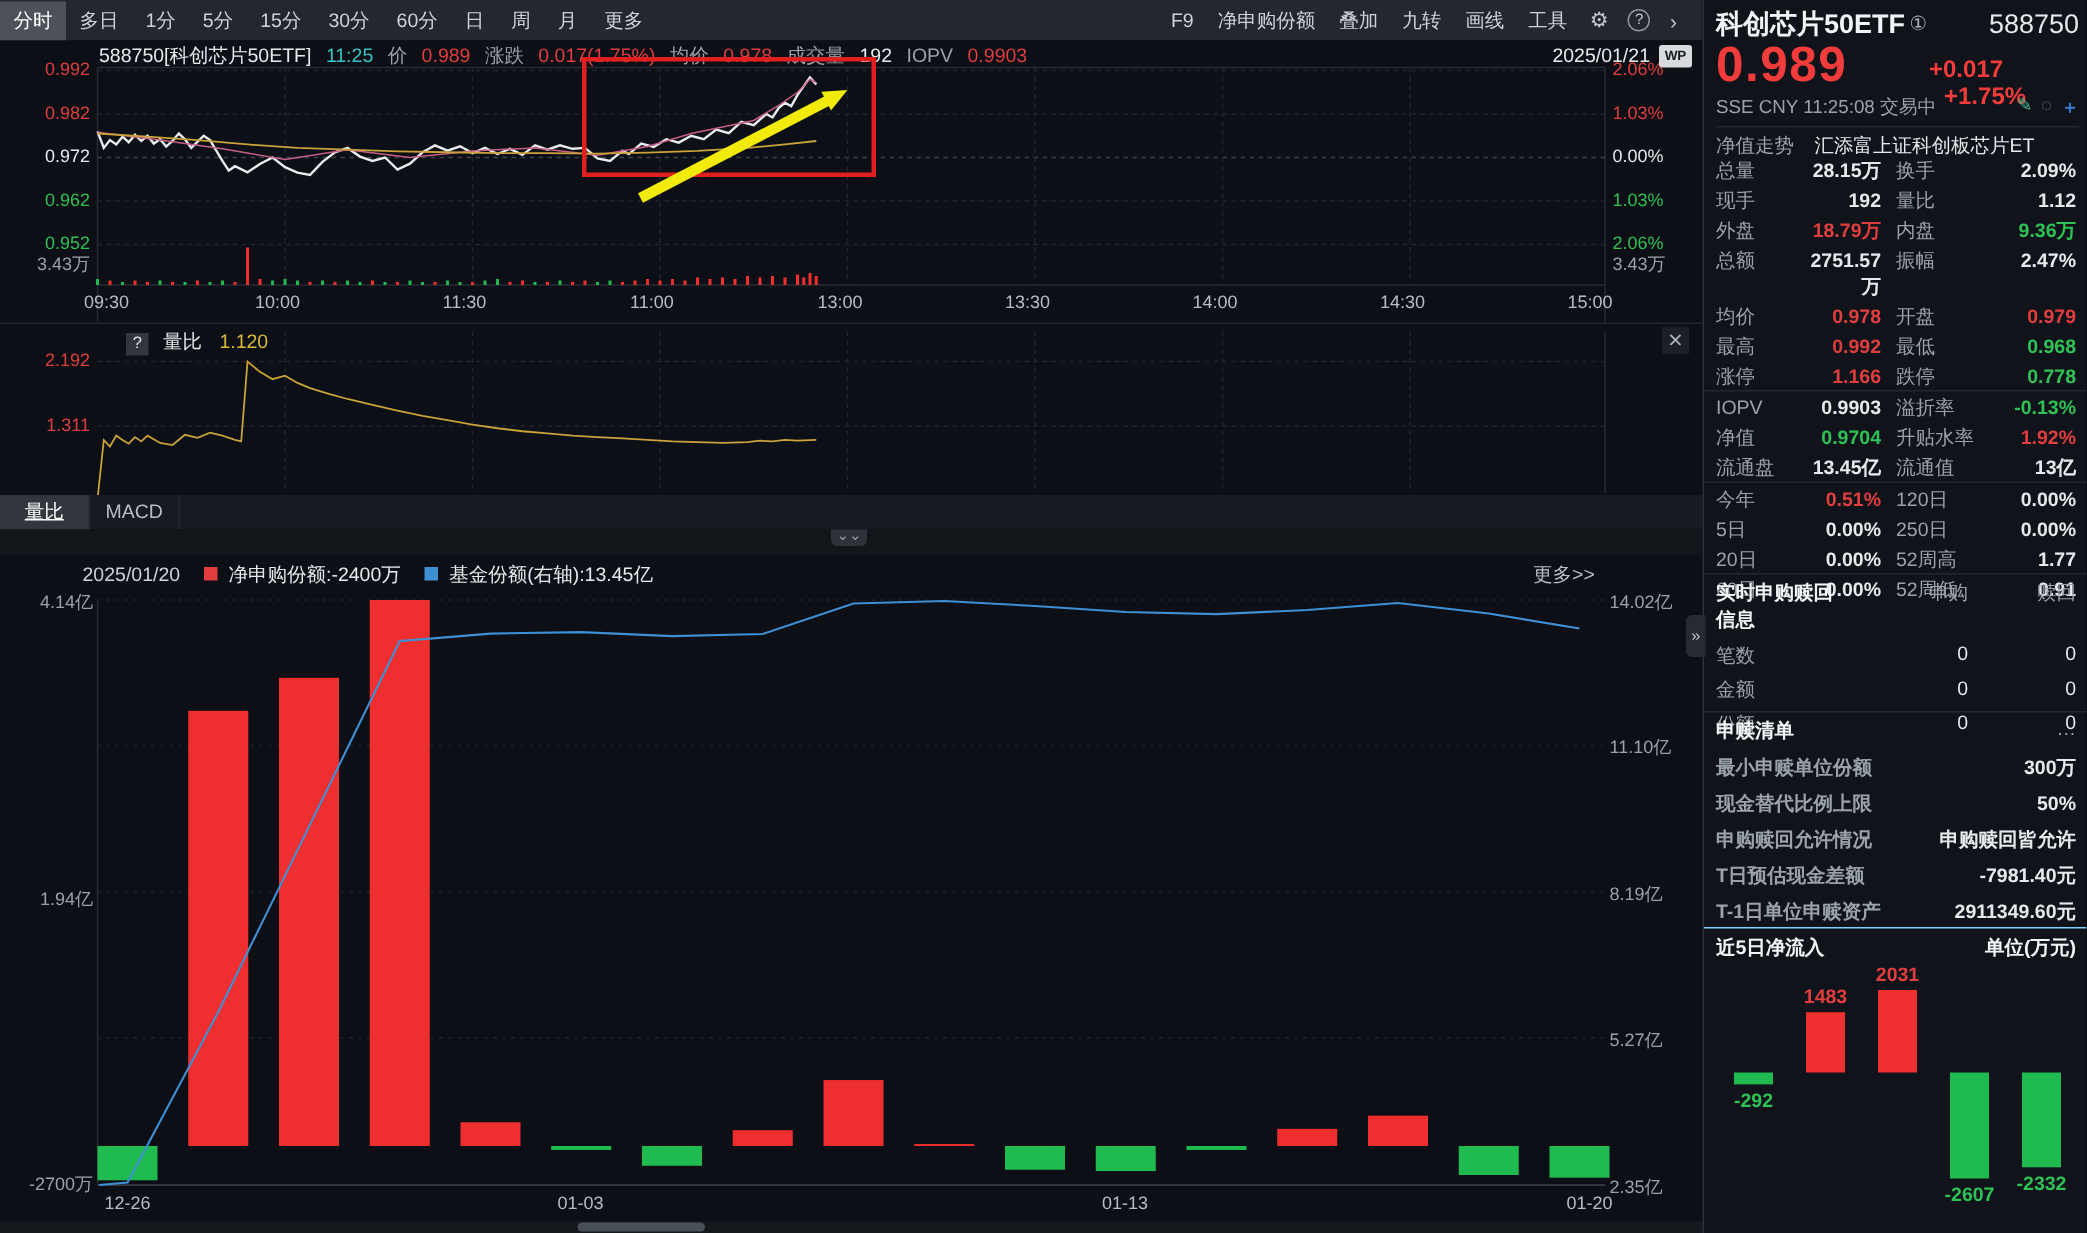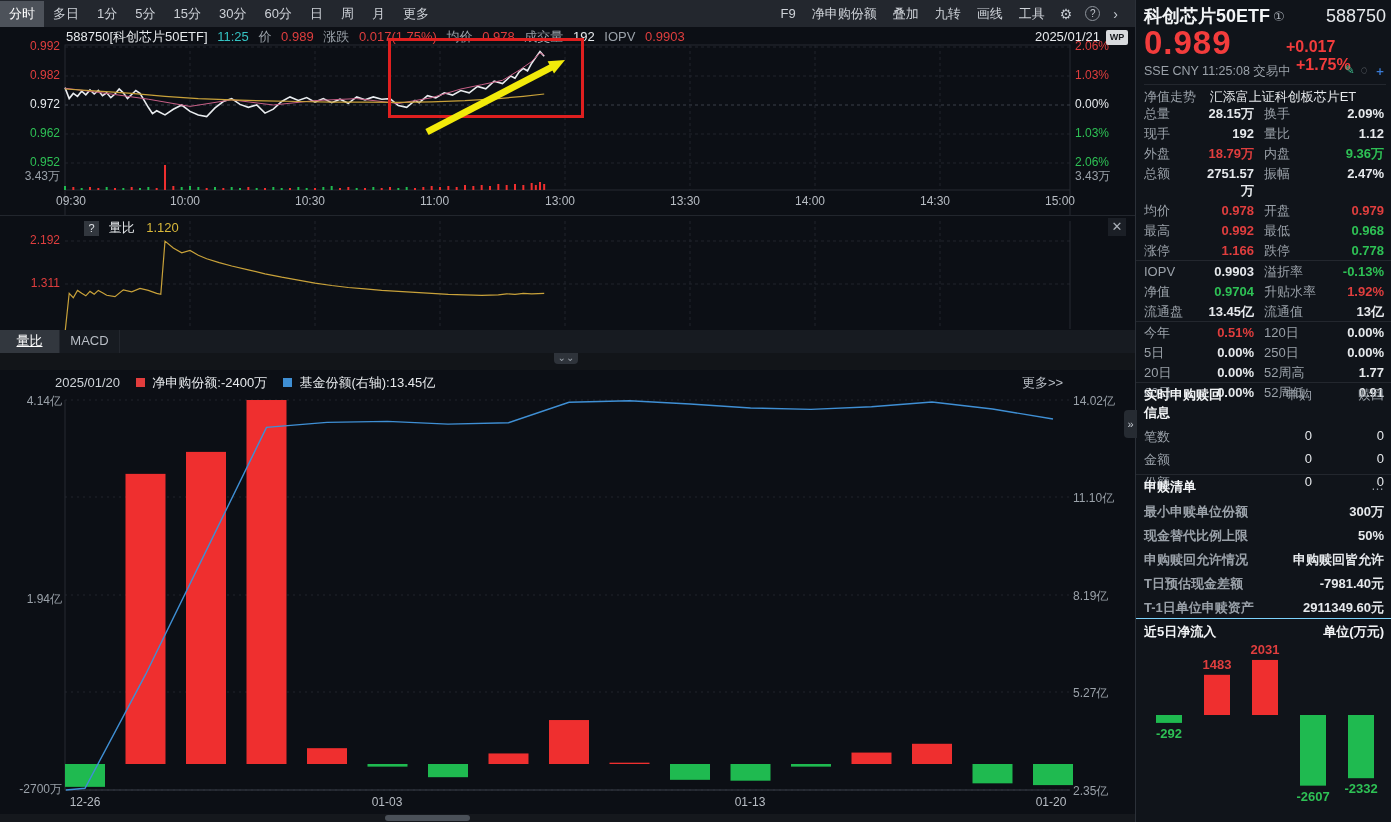--- a/index.html
+++ b/index.html
@@ -228,21 +228,21 @@
         <div class="axis-lab r" style="left: 1075px; top: 12px; width: 52px;">2.06%</div>
         <div class="axis-lab r" style="left: 1075px; top: 41px; width: 52px;">1.03%</div>
         <div class="axis-lab w" style="left: 1075px; top: 70px; width: 52px;">0.00%</div>
         <div class="axis-lab g" style="left: 1075px; top: 99px; width: 52px;">1.03%</div>
         <div class="axis-lab g" style="left: 1075px; top: 128px; width: 52px;">2.06%</div>
         <div class="axis-lab mut" style="left: 1075px; top: 141px; width: 52px;">3.43万</div>
       </div>
     <div id="main-xlabels">
         <div class="xlab" style="left: 56px; top: 167px; width: 44px;">09:30</div>
         <div class="xlab" style="left: 170px; top: 167px; width: 44px;">10:00</div>
-        <div class="xlab" style="left: 295px; top: 167px; width: 44px;">10:30</div>
+        <div class="xlab" style="left: 295px; top: 167px; width: 44px;">11:30</div>
         <div class="xlab" style="left: 420px; top: 167px; width: 44px;">11:00</div>
         <div class="xlab" style="left: 545px; top: 167px; width: 44px;">13:00</div>
         <div class="xlab" style="left: 670px; top: 167px; width: 44px;">13:30</div>
         <div class="xlab" style="left: 795px; top: 167px; width: 44px;">14:00</div>
         <div class="xlab" style="left: 920px; top: 167px; width: 44px;">14:30</div>
         <div class="xlab" style="left: 1045px; top: 167px; width: 44px;">15:00</div>
       </div>
     <svg id="svg-anno" width="1135" height="188" style="z-index:7;pointer-events:none;">
         <line x1="427" y1="105" x2="552" y2="40" stroke="#f2ea0a" stroke-width="7"></line>
         <polygon points="565,33 554,46.6 547.6,34.2" fill="#f2ea0a"></polygon>
@@ -329,21 +329,21 @@
         <div class="axis-lab mut" style="left: 1073px; top: 23px; width: 58px;">14.02亿</div>
         <div class="axis-lab mut" style="left: 1073px; top: 120px; width: 58px;">11.10亿</div>
         <div class="axis-lab mut" style="left: 1073px; top: 218px; width: 58px;">8.19亿</div>
         <div class="axis-lab mut" style="left: 1073px; top: 315px; width: 58px;">5.27亿</div>
         <div class="axis-lab mut" style="left: 1073px; top: 413px; width: 58px;">2.35亿</div>
       </div>
     <div id="bot-xlabels">
         <div class="xlab" style="left: 61px; top: 425px; width: 48px; text-align: center;">12-26</div>
         <div class="xlab" style="left: 363px; top: 425px; width: 48px; text-align: center;">01-03</div>
         <div class="xlab" style="left: 726px; top: 425px; width: 48px; text-align: center;">01-13</div>
-        <div class="xlab" style="left: 1027px; top: 425px; width: 48px; text-align: center;">01-20</div>
+        <div class="xlab" style="left: 1027px; top: 425px; width: 48px; text-align: right;">01-20</div>
       </div>
   </div>
 
   <div id="hscroll" class="abs">
     <div id="hthumb"></div>
   </div>
   <div id="expander" class="abs">»</div>
 
   <div id="side" class="abs">
     <div id="sp-title-row">

